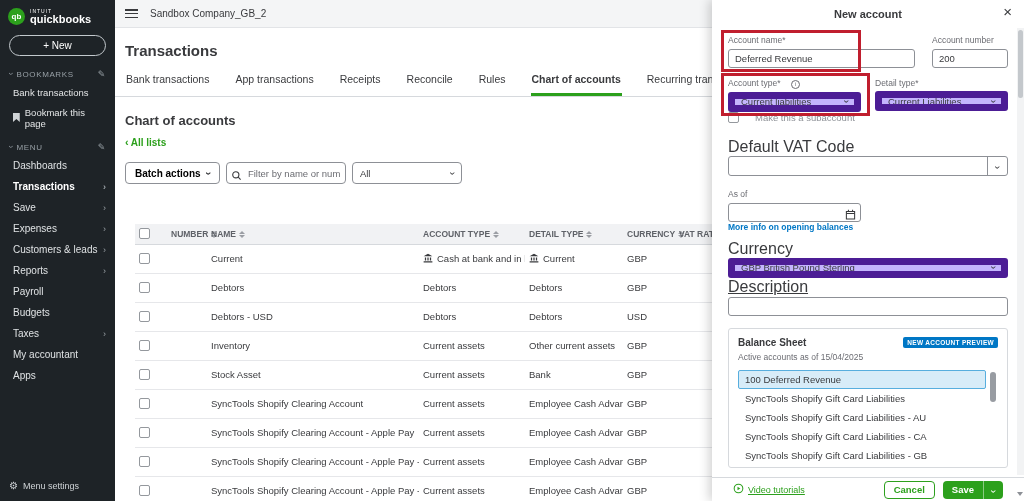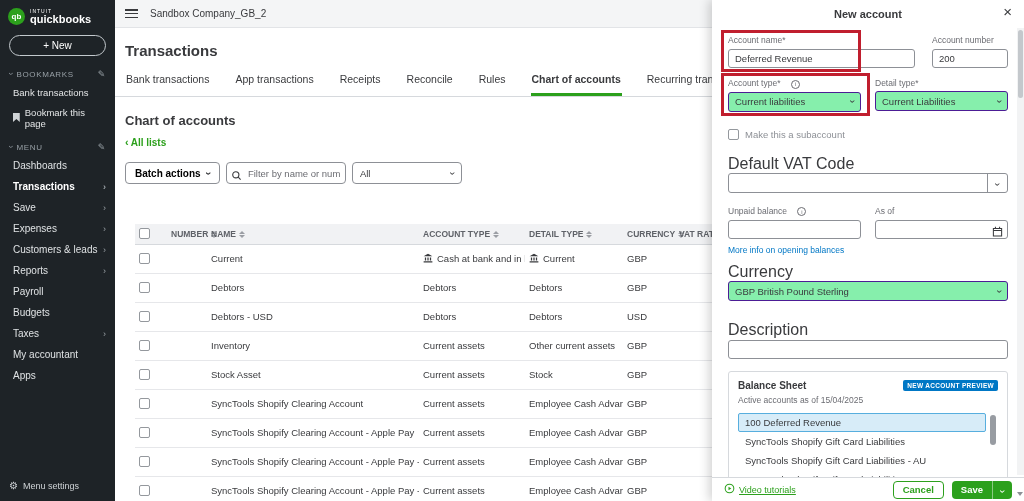--- a/index.html
+++ b/index.html
@@ -74,48 +74,48 @@
   .panel-body { padding:8px 16px 0 16px; position:relative; }
   .frow { display:flex; }
   .r1 { gap:17px; } .r2 { gap:14px; margin-top:10px; }
   .fcol { position:relative; }
   .name-col { width:187px; } .num-col { width:76px; }
   .half { width:133px; }
   .fcol label, .flabel { display:block; font-size:8.5px; color:#6b6c72; margin-bottom:3px; }
   .lbl-row { display:flex; align-items:center; }
   .lbl-row.spread { justify-content:space-between; }
   .tinput { width:100%; height:19px; border:1px solid #8d9096; border-radius:3px; font-size:9.5px; padding:0 6px; font-family:"Liberation Sans",sans-serif; color:#393a3d; }
-  .select { height:20px; border:1px solid #4c1d95; border-radius:3px; display:flex; align-items:center; justify-content:space-between; padding:0 6px; font-size:9.5px; cursor:pointer; background:#86efac; white-space:nowrap; overflow:hidden; }
+  .select { height:20px; border:7px solid #4c1d95; border-radius:3px; display:flex; align-items:center; justify-content:space-between; padding:0 6px; font-size:9.5px; cursor:pointer; background:#c4b5fd; white-space:nowrap; overflow:hidden; }
   .red-box { position:absolute; border:3px solid #c01e2e; pointer-events:none; z-index:6; }
   .rb-name { left:-7px; top:-5px; width:140px; bottom:-4px; }
   .rb-type { left:-7px; top:-5px; right:-9px; bottom:-4px; }
   .info-icon { width:9px; height:9px; border:1px solid #6b6c72; border-radius:50%; color:#6b6c72; font-size:6px; display:inline-flex; align-items:center; justify-content:center; margin-left:8px; }
   .info-icon::before { content:"i"; }
-  .check-row { display:flex; align-items:flex-end; gap:6px; margin-top:17px; }
+  .check-row { display:flex; align-items:flex-end; gap:16px; }
   .check-row .lab { font-size:9.5px; color:#8d9096; margin:0; }
   .vat-row { margin-top:15px; }
   .combo { height:20px; border:1px solid #8d9096; border-radius:3px; display:flex; align-items:center; cursor:pointer; background:#fff; }
   .combo .combo-text { flex:1; font-size:9.5px; padding:0 6px; }
   .combo .combo-btn { width:20px; align-self:stretch; border-left:1px solid #8d9096; display:flex; align-items:center; justify-content:center; }
   .bal-row { margin-top:13px; gap:14px; }
   .date-wrap { position:relative; }
   .cal-icon { position:absolute; right:5px; top:4px; }
-  .more-link { font-size:8.5px; color:#0077c5; font-weight:normal; margin-top:6px; cursor:pointer; }
+  .more-link { font-size:8.5px; color:#0077c5; font-weight:bold; cursor:pointer; }
   .cur-row { margin-top:8px; }
-  .desc-row { margin-top:20px; }
+  .desc-row { margin-top:0;text-decoration:underline; }
   .preview-card { margin-top:12px; border:1px solid #d6d9dd; border-radius:3px; padding:8px 9px 0 9px; height:140px; overflow:hidden; position:relative; }
   .pv-head { display:flex; align-items:center; justify-content:space-between; }
   .pv-title { font-size:10px; font-weight:bold; }
   .pv-badge { background:#0077c5; color:#fff; font-size:6.5px; font-weight:bold; padding:2px 4px; border-radius:2px; letter-spacing:.3px; }
   .pv-sub { font-size:8.5px; color:#6b6c72; margin-top:4px; }
   .pv-list { margin-top:8px; height:92px; overflow:hidden; position:relative; padding-right:12px; }
   .pv-item { height:19px; line-height:18px; font-size:9.5px; padding-left:6px; white-space:nowrap; overflow:hidden; cursor:pointer; border:1px solid transparent; }
   .pv-item.selected { background:#d7ecf8; border:1px solid #57aede; border-radius:2px; }
   .list-scroll { position:absolute; right:2px; top:2px; width:6px; height:30px; background:#989ca2; border-radius:3px; cursor:pointer; }
-  .panel-footer { position:absolute; left:0; bottom:0; width:100%; height:24px; border-top:1px solid #d6d9dd; display:flex; align-items:center; padding:0 12px; background:#fff; }
+  .panel-footer { position:absolute; left:0; bottom:0; width:100%; height:24px; border-top:1px solid #d6d9dd; display:flex; align-items:center; padding:0 21px; background:#fff; }
   .video-link { display:flex; align-items:center; gap:4px; font-size:9px; color:#2ca01c; text-decoration:underline; cursor:pointer; flex:1; }
   .btn-cancel { height:18px; border:1px solid #2ca01c; border-radius:4px; background:#fff; color:#2ca01c; font-size:9.5px; font-weight:bold; padding:0 9px; cursor:pointer; font-family:"Liberation Sans",sans-serif; }
   .save-split { display:flex; margin-left:8px; }
   .btn-save { height:18px; background:#2ca01c; color:#fff; border:none; border-radius:4px 0 0 4px; font-size:9.5px; font-weight:bold; padding:0 9px; cursor:pointer; font-family:"Liberation Sans",sans-serif; }
   .btn-save-arrow { width:20px; height:18px; background:#2ca01c; border-left:1px solid rgba(255,255,255,.45); border-radius:0 4px 4px 0; display:flex; align-items:center; justify-content:center; cursor:pointer; }
   .btn-save-arrow .wchev::before { content:"›"; display:inline-block; transform:rotate(90deg); color:#fff; font-size:10px; }
   .panel-scroll { position:absolute; right:0; top:28px; bottom:26px; width:7px; background:#f2f3f4; z-index:11; }
   .panel-scroll .thumb { position:absolute; top:2px; right:1px; width:5px; height:68px; background:#c4c8cc; border-radius:3px; cursor:pointer; }
   .scroll-arrow { position:absolute; right:1px; bottom:5px; width:0; height:0; border-left:3.5px solid transparent; border-right:3.5px solid transparent; border-top:4.5px solid #8d9096; z-index:12; }
 </style>
@@ -379,21 +379,21 @@
           <td></td>
         </tr>
         <tr class="trow">
           <td><span class="qcheck"></span></td>
           <td></td>
           <td>Stock Asset</td>
           <td>
             <span>Current assets</span>
           </td>
           <td>
-            <span>Stock</span>
+            <span>Bank</span>
           </td>
           <td>GBP</td>
           <td></td>
         </tr>
         <tr class="trow">
           <td><span class="qcheck"></span></td>
           <td></td>
           <td>SyncTools Shopify Clearing Account</td>
           <td>
             <span>Current assets</span>
@@ -496,27 +496,20 @@
       <label>Default VAT Code</label>
       <div class="combo">
         <span class="combo-text"></span>
         <span class="combo-btn">
             <span class="sel-chev"></span>
           </span>
       </div>
     </div>
 
     <div class="frow bal-row">
-      <div class="fcol half">
-        <label class="lbl-row spread">
-          <span>Unpaid balance</span>
-          <span class="info-icon"></span>
-        </label>
-        <input class="tinput" style="">
-      </div>
       <div class="fcol half">
         <label>As of</label>
         <span class="date-wrap">
           <input class="tinput" style="">
           <span class="cal-icon">
             <svg viewBox="0 0 16 16" width="11" height="11">
                 <path fill="none" stroke="#393a3d" stroke-width="1.5" d="M2 3.5h12v11H2z"></path>
                 <path stroke="#393a3d" stroke-width="1.5" d="M2 6.5h12M5 1v3M11 1v3" fill="none"></path>
               </svg>
           </span>

